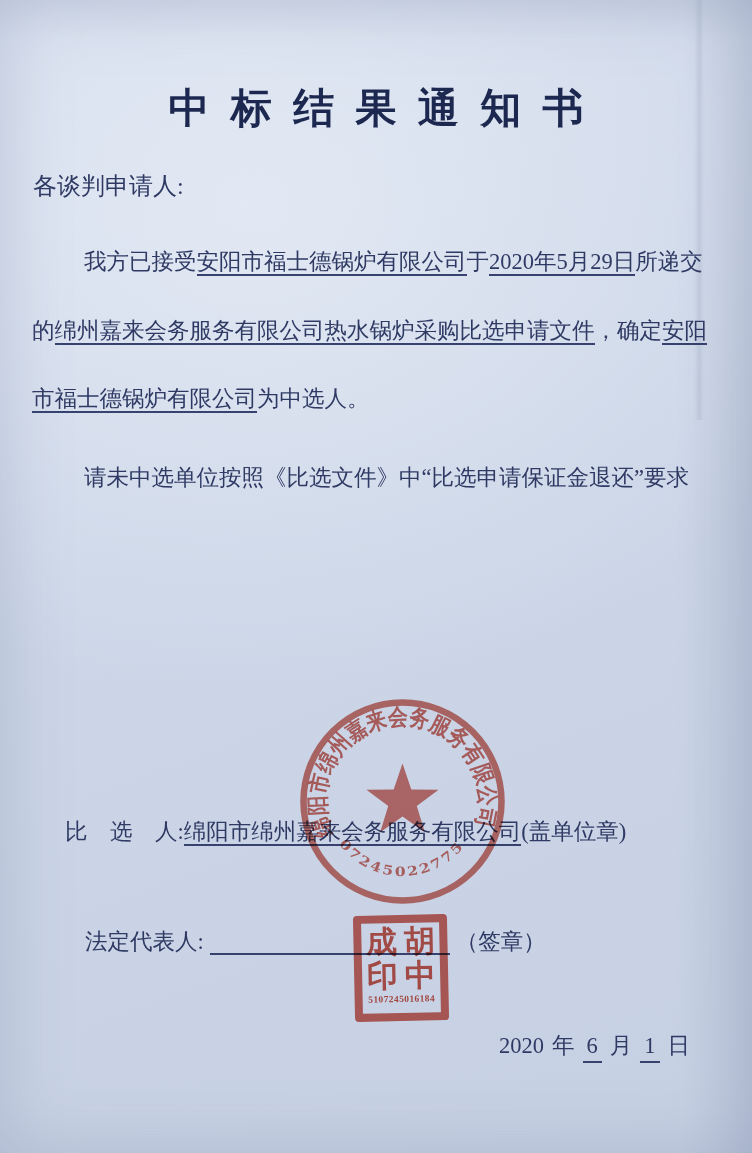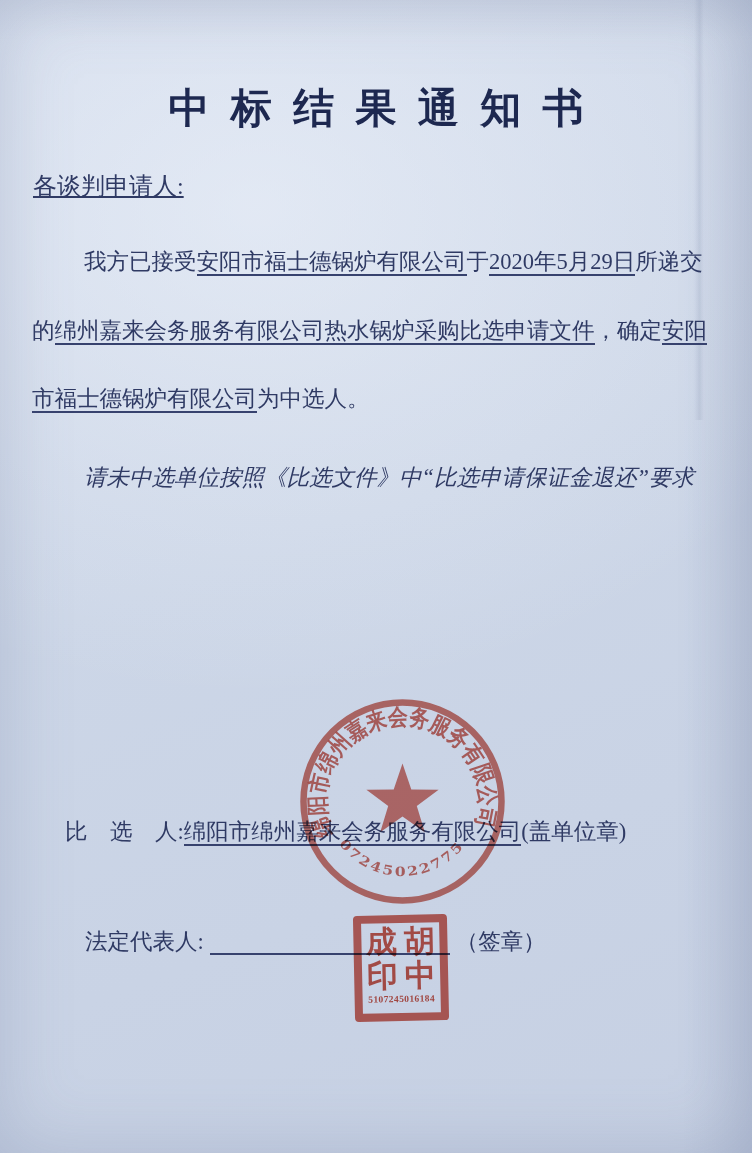--- a/index.html
+++ b/index.html
@@ -18,24 +18,24 @@
   }
   .vignette{position:absolute;inset:0;box-shadow:inset 0 0 70px rgba(105,120,155,.28);pointer-events:none;}
   .crease{position:absolute;top:0;left:694px;width:10px;height:420px;
     background:linear-gradient(to right, rgba(255,255,255,0), rgba(130,142,170,.18) 55%, rgba(255,255,255,0));}
   .title{
     position:absolute;top:84px;left:0;width:100%;
     margin:0;text-align:center;
     font-size:41px;font-weight:700;color:#1d2850;
     letter-spacing:.52em;text-indent:.52em;line-height:1.2;
   }
-  .salutation{position:absolute;top:172px;left:33px;font-size:24px;line-height:28px;text-decoration:underline;}
+  .salutation{position:absolute;top:172px;left:33px;font-size:24px;line-height:28px;}
   .textcol{position:absolute;left:32px;width:694px;margin:0;font-size:22.5px;line-height:68.5px;}
   .para1{top:228px;text-indent:52px;}
-  .para2{top:444px;text-indent:52px;font-style:italic;}
+  .para2{top:444px;text-indent:52px;}
   .para3{top:606px;text-indent:52px;}
   .u{border-bottom:2px solid #37426e;padding-bottom:0;}
   .row{position:absolute;font-size:22.5px;line-height:68px;white-space:nowrap;}
   .row-bixuan{top:798px;left:65px;}
   .row-legal{top:908px;left:85px;}
   .row-date{top:1012px;right:58px;}
   .row-date span{margin:0 4px;}
   .blank-line{display:inline-block;width:240px;border-bottom:2px solid #37426e;margin:0 6px -6px 6px;}
   .num-u{border-bottom:2px solid #37426e;padding:0 4px 3px 4px;}
   
@@ -72,20 +72,21 @@
 
   <p class="textcol para1"><span>我方已接受</span><span class="u">安阳市福士德锅炉有限公司</span><span>于</span><span class="u">2020年5月29日</span><span>所递交</span><br><span>的</span><span class="u">绵州嘉来会务服务有限公司热水锅炉采购比选申请文件</span><span>，确定</span><span class="u">安阳</span><br><span class="u">市福士德锅炉有限公司</span><span>为中选人。</span></p>
 
   <p class="textcol para2"><span>请未中选单位按照《比选文件》中“比选申请保证金退还”要求</span><br></p>
 
 
   <div class="row row-legal"><span>法定代表人:</span><span class="blank-line"></span><span>（签章）</span></div>
 
   <div class="row row-bixuan"><span>比　选　人:</span><span class="u">绵阳市绵州嘉来会务服务有限公司</span><span>(盖单位章)</span></div>
 
+  <div class="row row-date"><span>2020</span><span>年</span><span class="num-u">6</span><span>月</span><span class="num-u">1</span><span>日</span></div>
 
   <svg class="round-seal" viewBox="0 0 215 215" width="215" height="215">
     <circle cx="107.5" cy="107.5" r="99" fill="none" stroke="#c5493d" stroke-opacity="0.82" stroke-width="6.5"></circle>
     <polygon points="107.5,69.5 116.3,95.4 143.6,95.8 121.8,112.1 129.8,138.2 107.5,122.5 85.2,138.2 93.2,112.1 71.4,95.8 98.7,95.4" fill="#c5493d" fill-opacity="0.8"></polygon>
     <defs>
       <path id="sealTextArc" d="M 37.7 140 A 77 77 0 1 1 177.3 140" fill="none"></path>
       <path id="sealNumArc" d="M 44 150 A 79 79 0 0 0 171 150" fill="none"></path>
     </defs>
     <text font-size="23" font-weight="700" fill="#c5493d" fill-opacity="0.88" font-family="'Liberation Serif','DejaVu Serif',serif">
       <textPath href="#sealTextArc" textLength="300" lengthAdjust="spacingAndGlyphs">绵阳市绵州嘉来会务服务有限公司</textPath>

